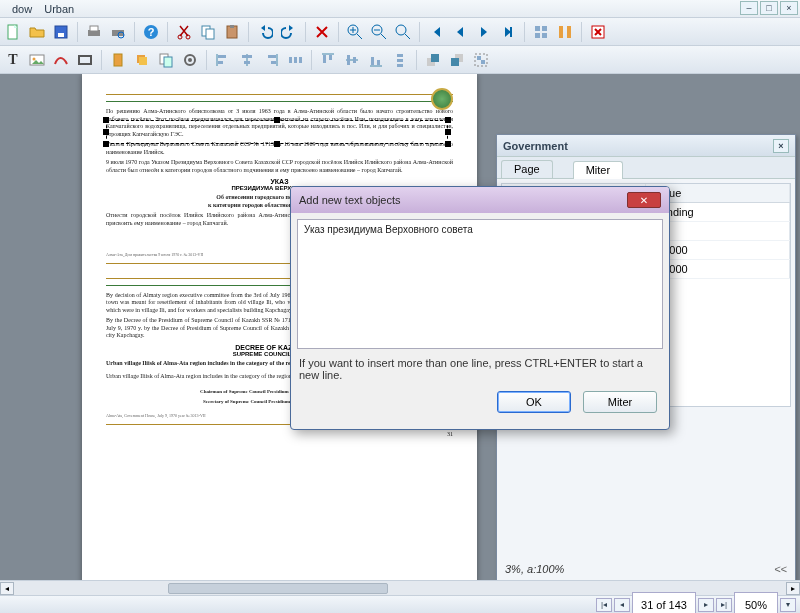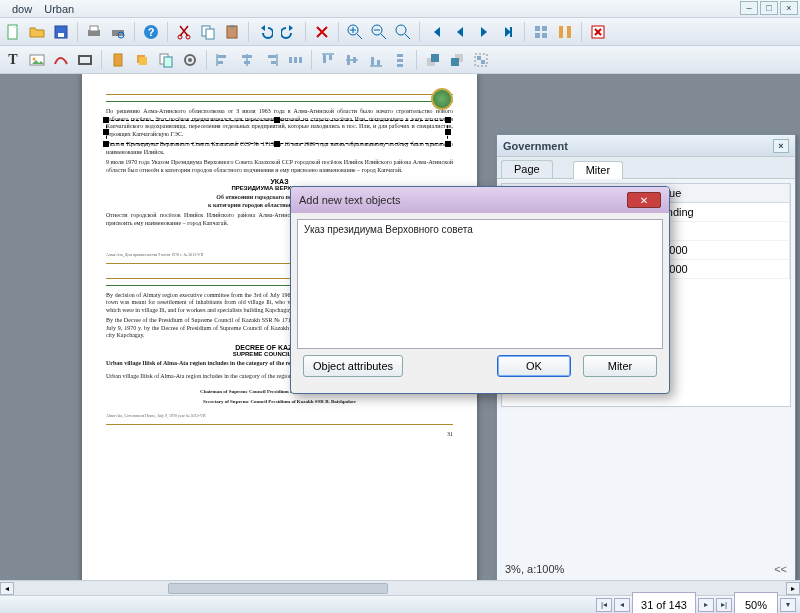--- a/index.html
+++ b/index.html
@@ -32,21 +32,21 @@
 .props { position:absolute; right:4px; top:60px; width:300px; height:460px; border:1px solid #7a8aa0; background:#f2f5f9; box-shadow: 2px 2px 4px rgba(0,0,0,.25); display:flex; flex-direction:column; }
 .props-title { height:22px; background:linear-gradient(#eaf1f8,#d4dfea); border-bottom:1px solid #bcc; display:flex; align-items:center; padding:0 6px; font-weight:bold; color:#345; }
 .props-title .xbtn { margin-left:auto; width:16px; height:14px; border:1px solid #9bb; background:#eaf3fa; display:flex; align-items:center; justify-content:center; font-size:9px; }
 .props-tabs { display:flex; height:22px; background:#e4ebf2; border-bottom:1px solid #bcc; padding-top:3px; padding-left:4px; gap:20px; }
 .ptab { padding: 2px 12px 0; border:1px solid #bcc; border-bottom:none; background:#e4ebf2; border-radius:3px 3px 0 0; }
 .ptab.active { background:#fff; position:relative; top:1px; }
 .prop-grid { flex:1; background:#fff; margin:4px; border:1px solid #c6d0db; overflow:auto; }
 .prop-hdr { display:flex; background:#f0f4f8; border-bottom:1px solid #d0d8e0; }
 .prop-hdr div, .prop-row div { flex:1; padding:3px 8px; border-right:1px solid #e0e6ec; }
 .prop-row { display:flex; border-bottom:1px solid #eef2f6; }
-.prop-extra { font-size:10px; color:#333; padding:2px 8px; display:flex; }
+.prop-extra { font-size:10px; color:#333; padding:2px 8px; display:flex;font-style:italic; }
 .prop-extra .dbl { margin-left:auto; color:#666; }
 
 
 .dialog { position:absolute; left:290px; top:186px; width:380px; border:1px solid #4a6a9a; background:#f0f0f0; box-shadow: 4px 4px 12px rgba(0,0,0,.35); border-radius:4px; overflow:hidden; z-index:10; }
 .dlg-title { height:26px; background:linear-gradient(#e2d2ee,#c8b0da); display:flex; align-items:center; padding:0 8px; color:#2a2a2a; }
 .dlg-title .xbtn { margin-left:auto; width:34px; height:16px; background:#c84040; border:1px solid #803030; border-radius:2px; color:#fff; display:flex; align-items:center; justify-content:center; font-size:10px; }
 .dlg-body { padding:6px; }
 .dlg-text { width:100%; height:130px; border:1px solid #aab; background:#fff; padding:4px 6px; color:#222; resize:none; font-size:10px; }
 .dlg-hint { margin:6px 2px; color:#333; }
 .dlg-btns { display:flex; gap:12px; padding:4px 6px 10px; align-items:center; }
@@ -433,22 +433,22 @@
   </div>
 </div>
 
 <div class="dialog">
   <div class="dlg-title">
     <span>Add new text objects</span>
     <div class="xbtn">✕</div>
   </div>
   <div class="dlg-body">
     <textarea class="dlg-text" style="">Указ президиума Верховного совета</textarea>
+    <div class="dlg-hint">If you want to insert more than one line, press CTRL+ENTER to start a new line.</div>
     <div class="dlg-btns">
-      <div class="btn" style="min-width:100px">Object attributes</div>
       <div class="spacer"></div>
       <div class="btn default">OK</div>
       <div class="btn">Miter</div>
     </div>
   </div>
 </div>
 
 <div class="scroll-h">
   <div class="arrow" style="left:0">◂</div>
   <div class="thumb"></div>

